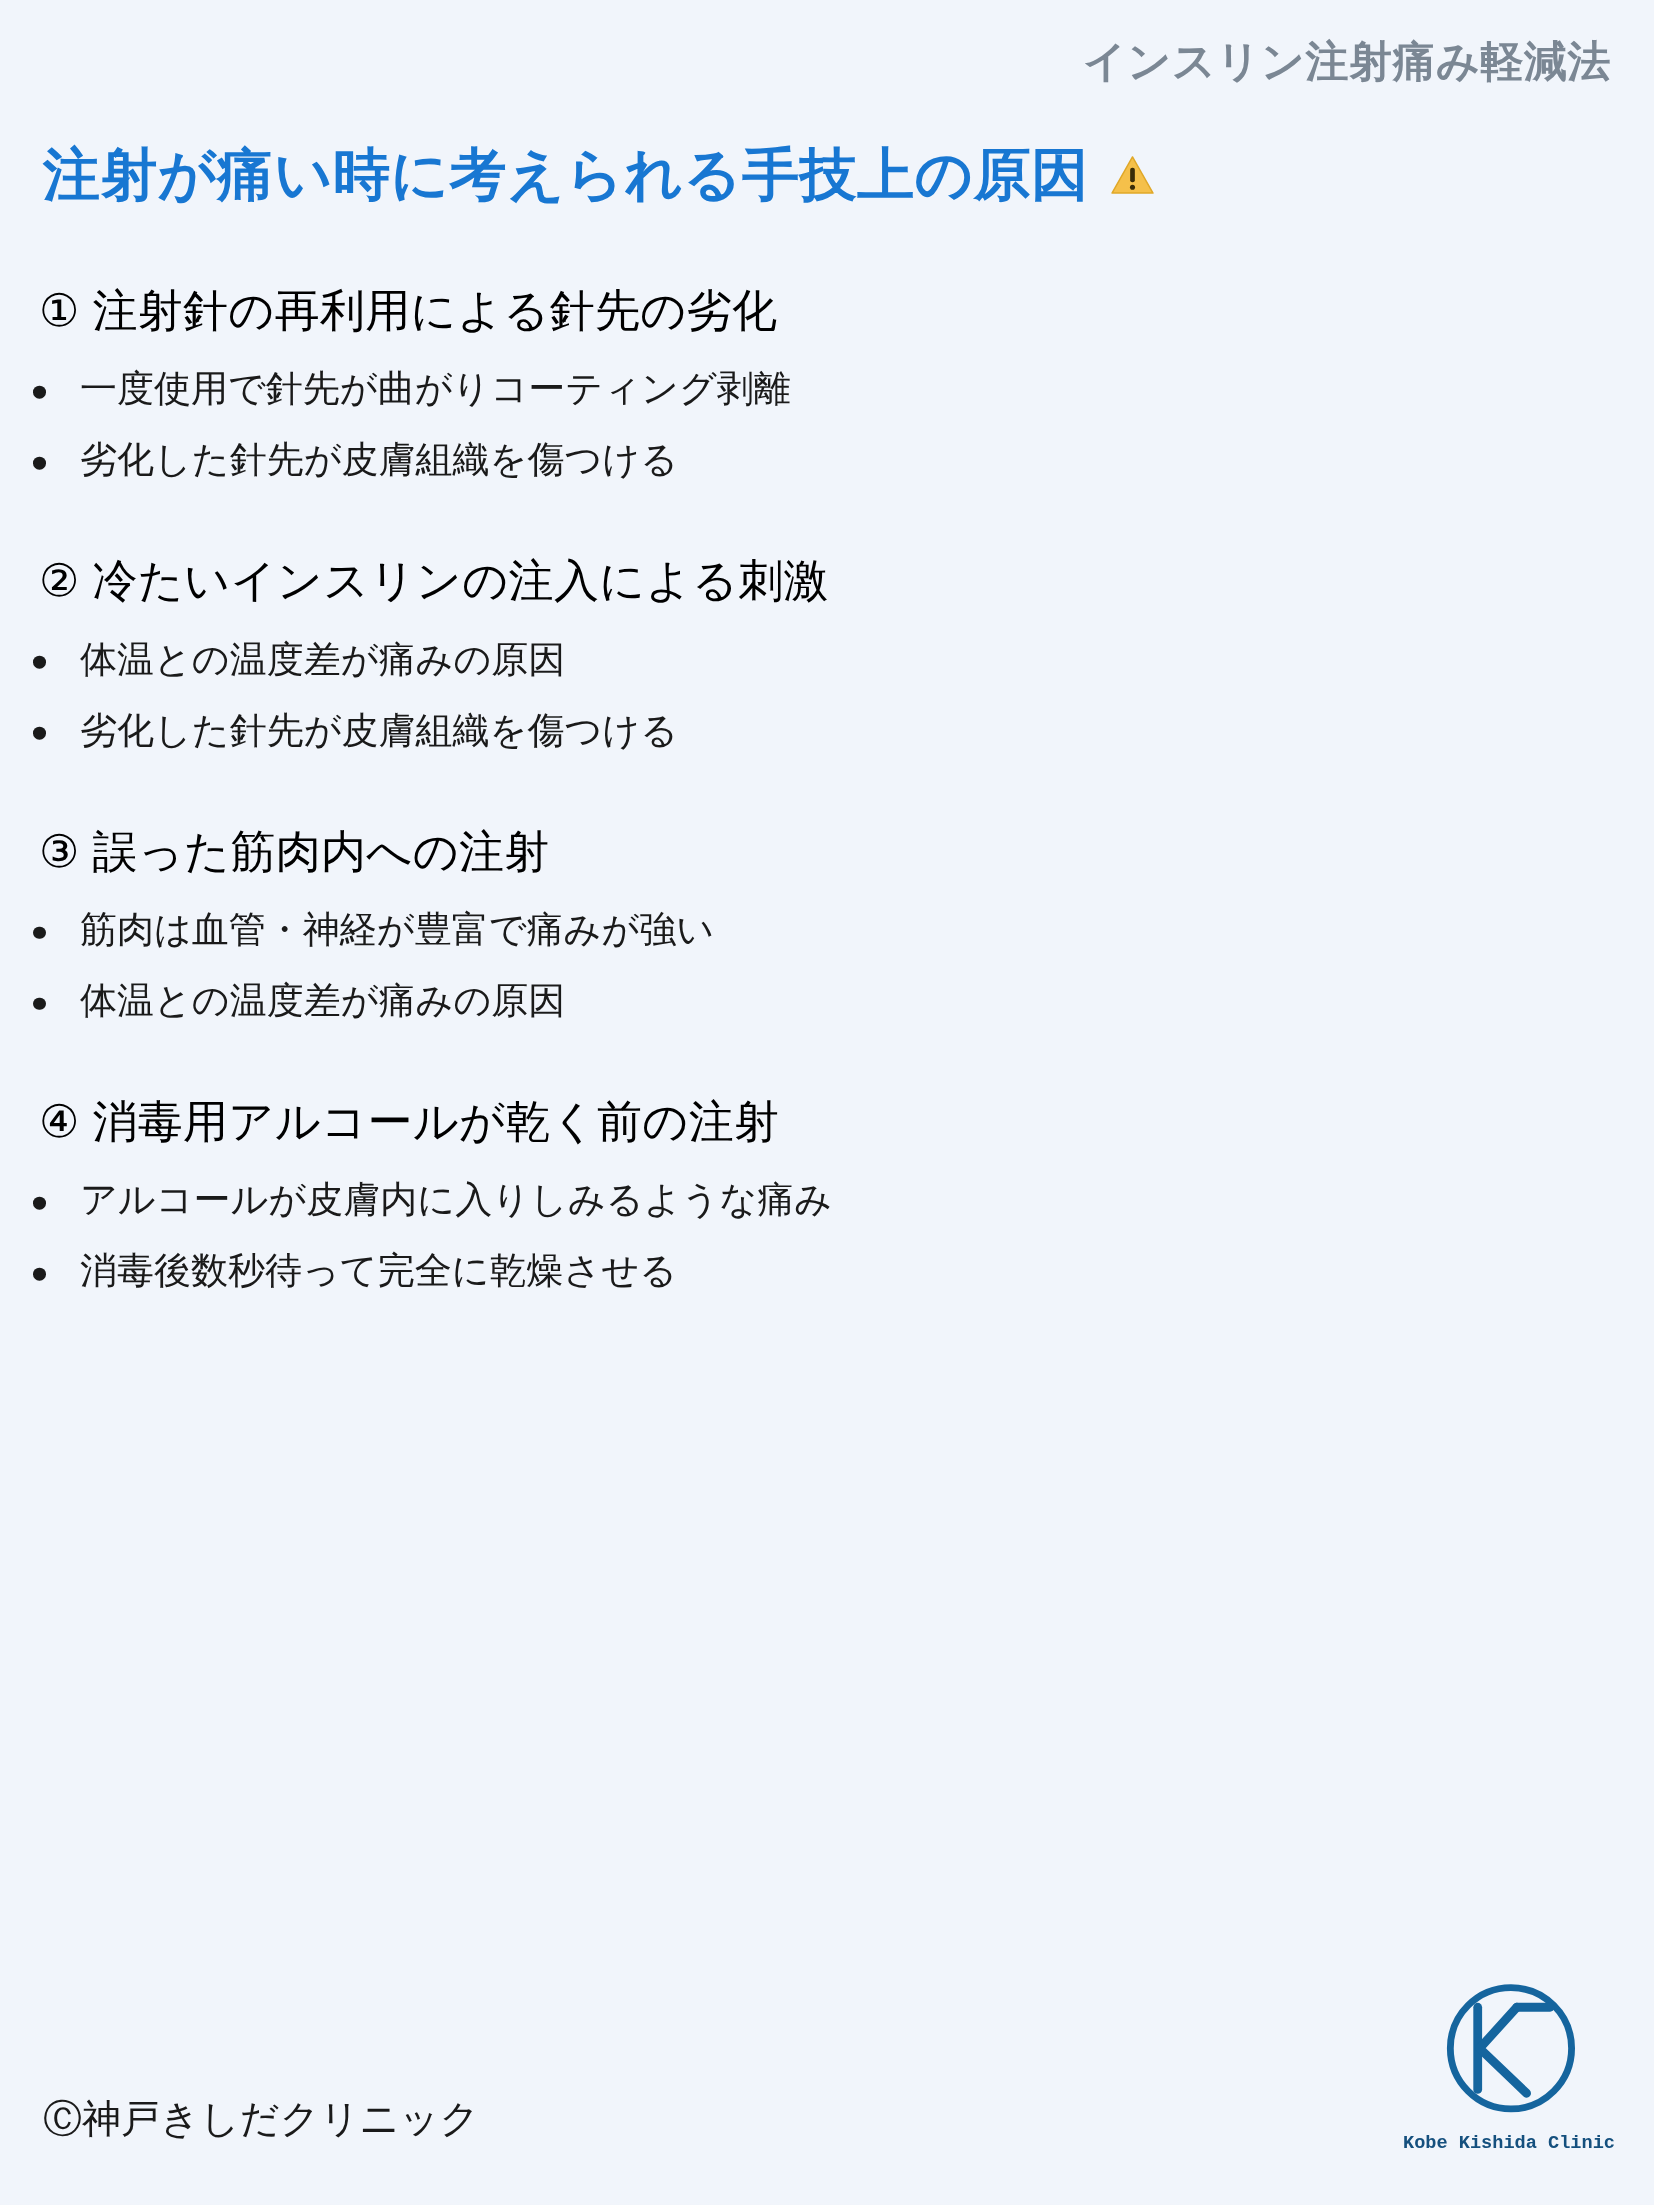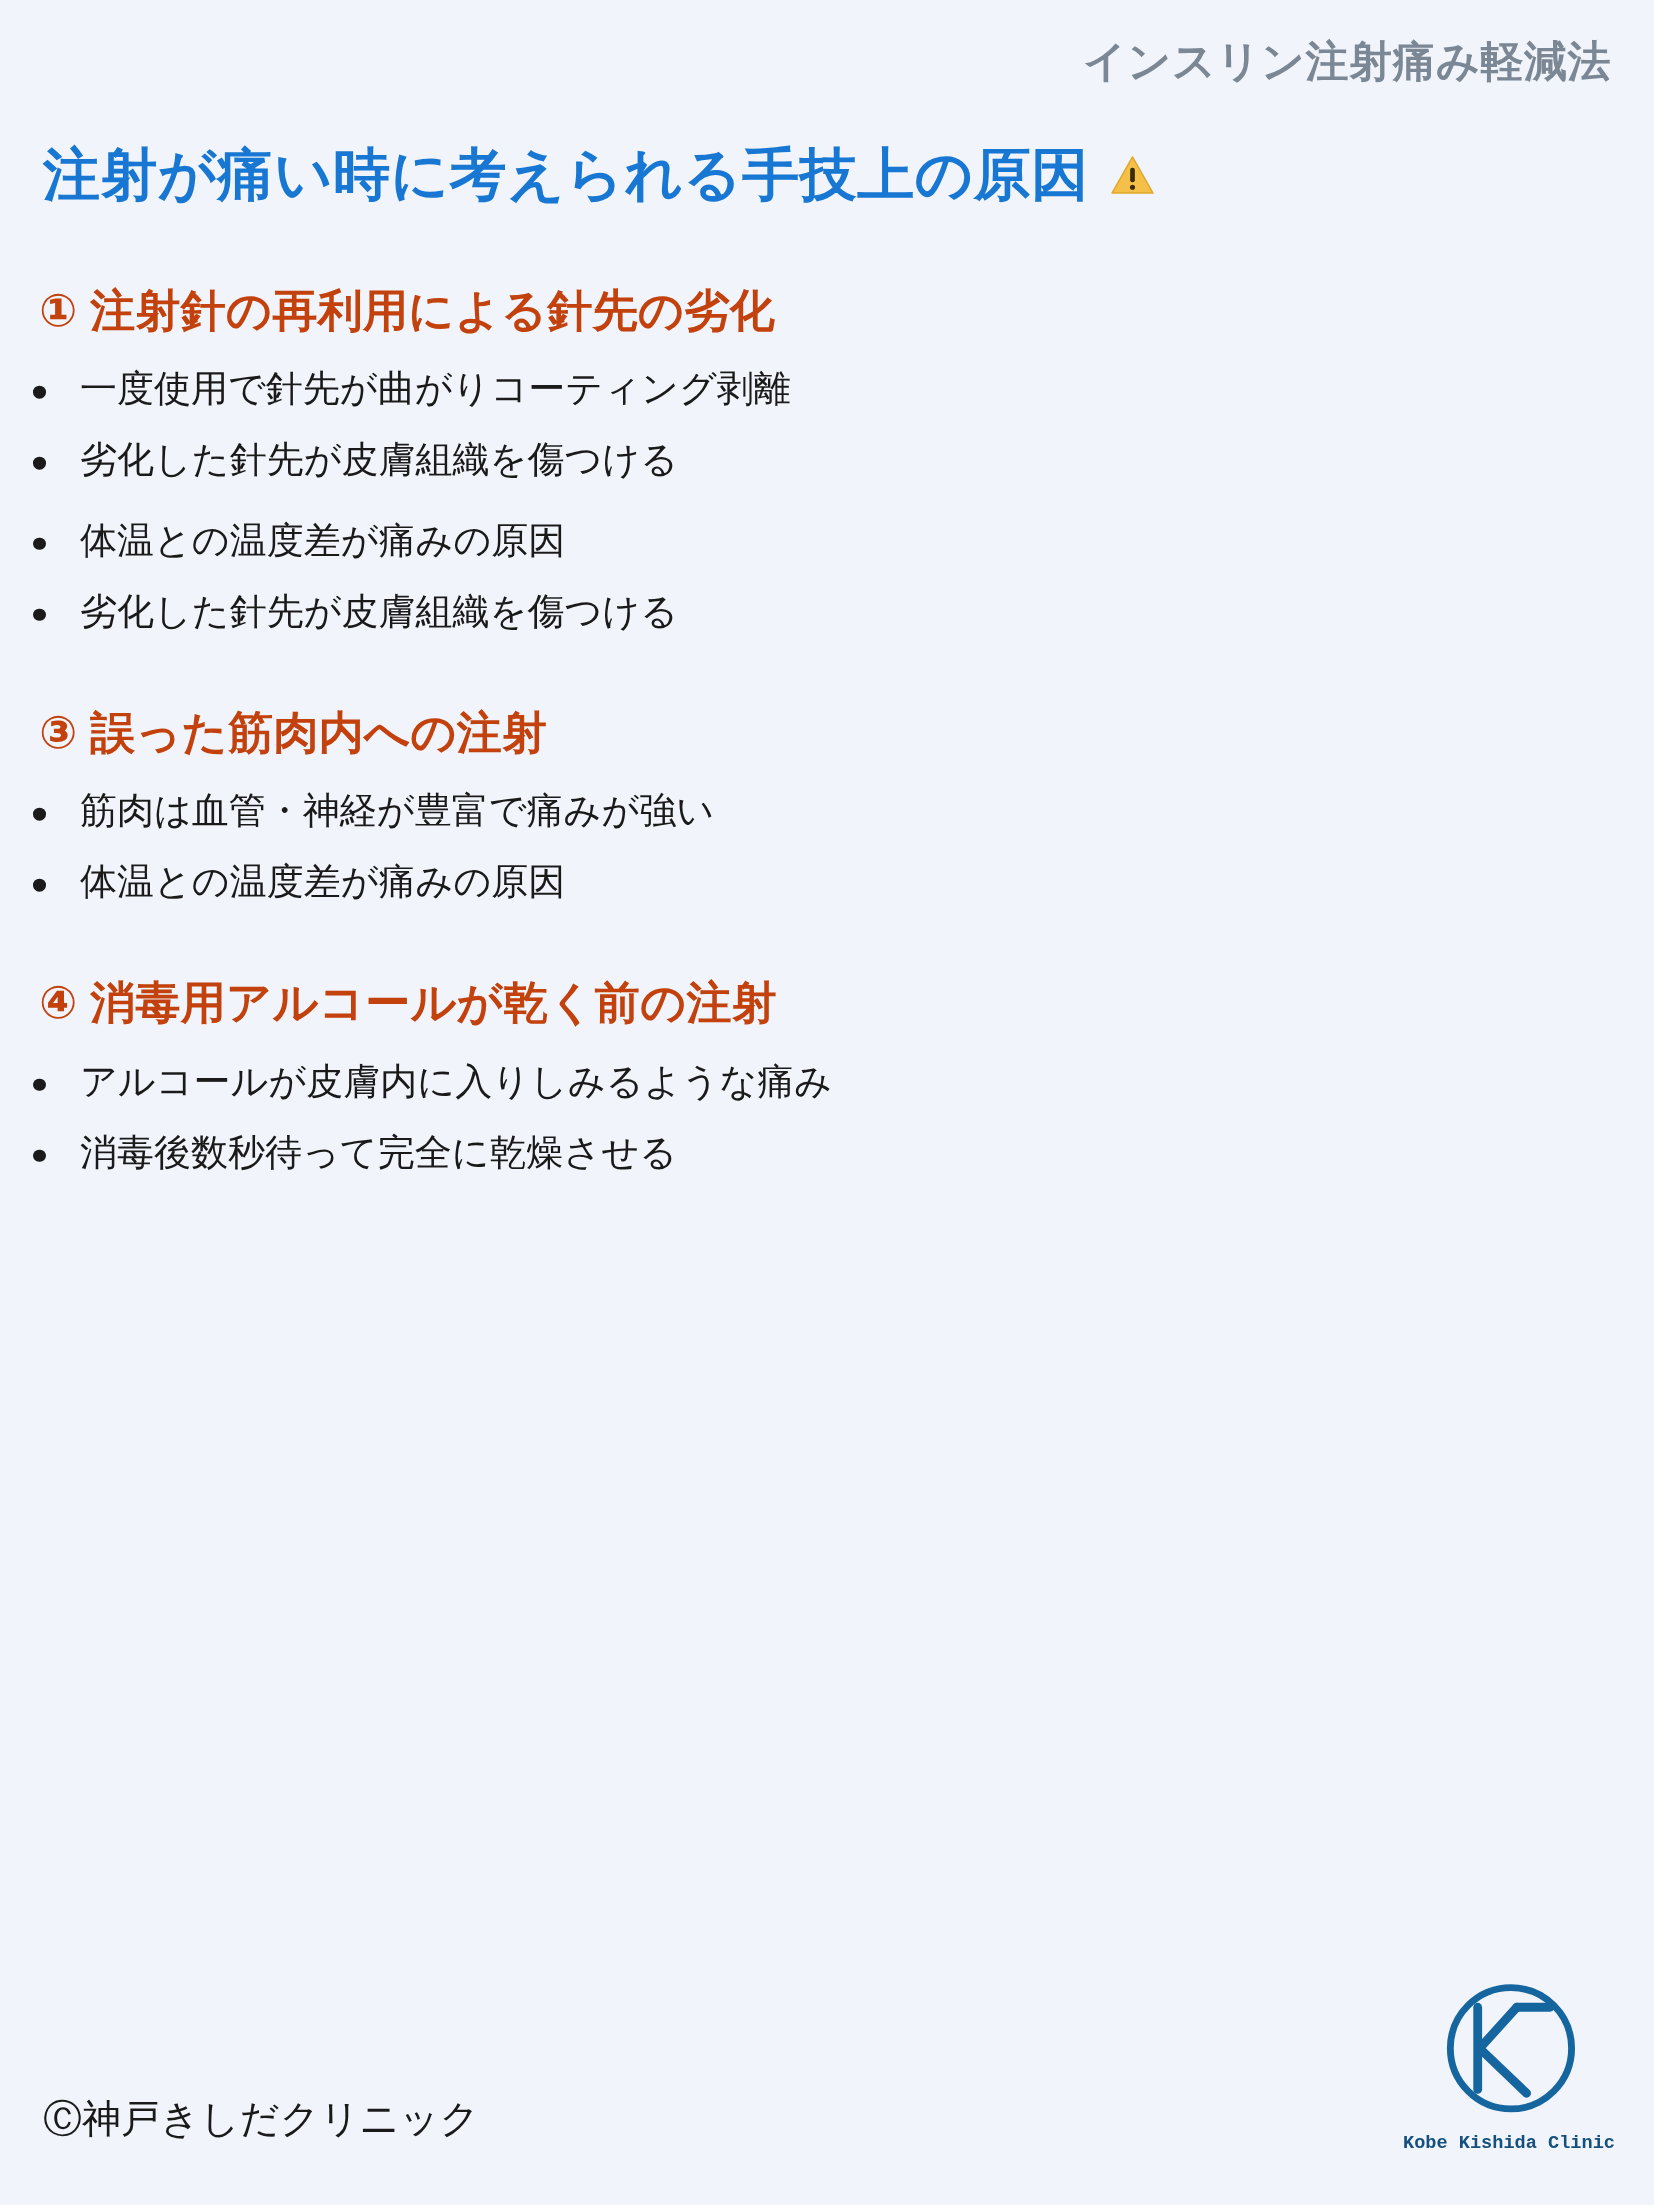--- a/index.html
+++ b/index.html
@@ -67,22 +67,22 @@
     left: 0;
     width: 1654px;
   }
 
   .section {
     margin-bottom: 9.8px;
   }
 
   .section-head {
     font-size: 45px;
-    font-weight: bold;
-    color: #c2410c;
+    font-weight: normal;
+    color: #000000;
     margin: 0 0 5.9px 39px;
     padding: 13.7px 0 9.8px 0;
     letter-spacing: 0.3px;
     white-space: nowrap;
   }
 
   ul.bullets {
     list-style: none;
     margin: 0 0 0 0;
     padding: 0;
@@ -168,20 +168,21 @@
 
     <div class="section s1">
       <div class="section-head">① 注射針の再利用による針先の劣化</div>
       <ul class="bullets">
         <li>一度使用で針先が曲がりコーティング剥離</li>
         <li>劣化した針先が皮膚組織を傷つける</li>
       </ul>
     </div>
 
     <div class="section s2">
+      <div class="section-head">② 冷たいインスリンの注入による刺激</div>
       <ul class="bullets">
         <li>体温との温度差が痛みの原因</li>
         <li>劣化した針先が皮膚組織を傷つける</li>
       </ul>
     </div>
 
     <div class="section s3">
       <div class="section-head">③ 誤った筋肉内への注射</div>
       <ul class="bullets">
         <li>筋肉は血管・神経が豊富で痛みが強い</li>

